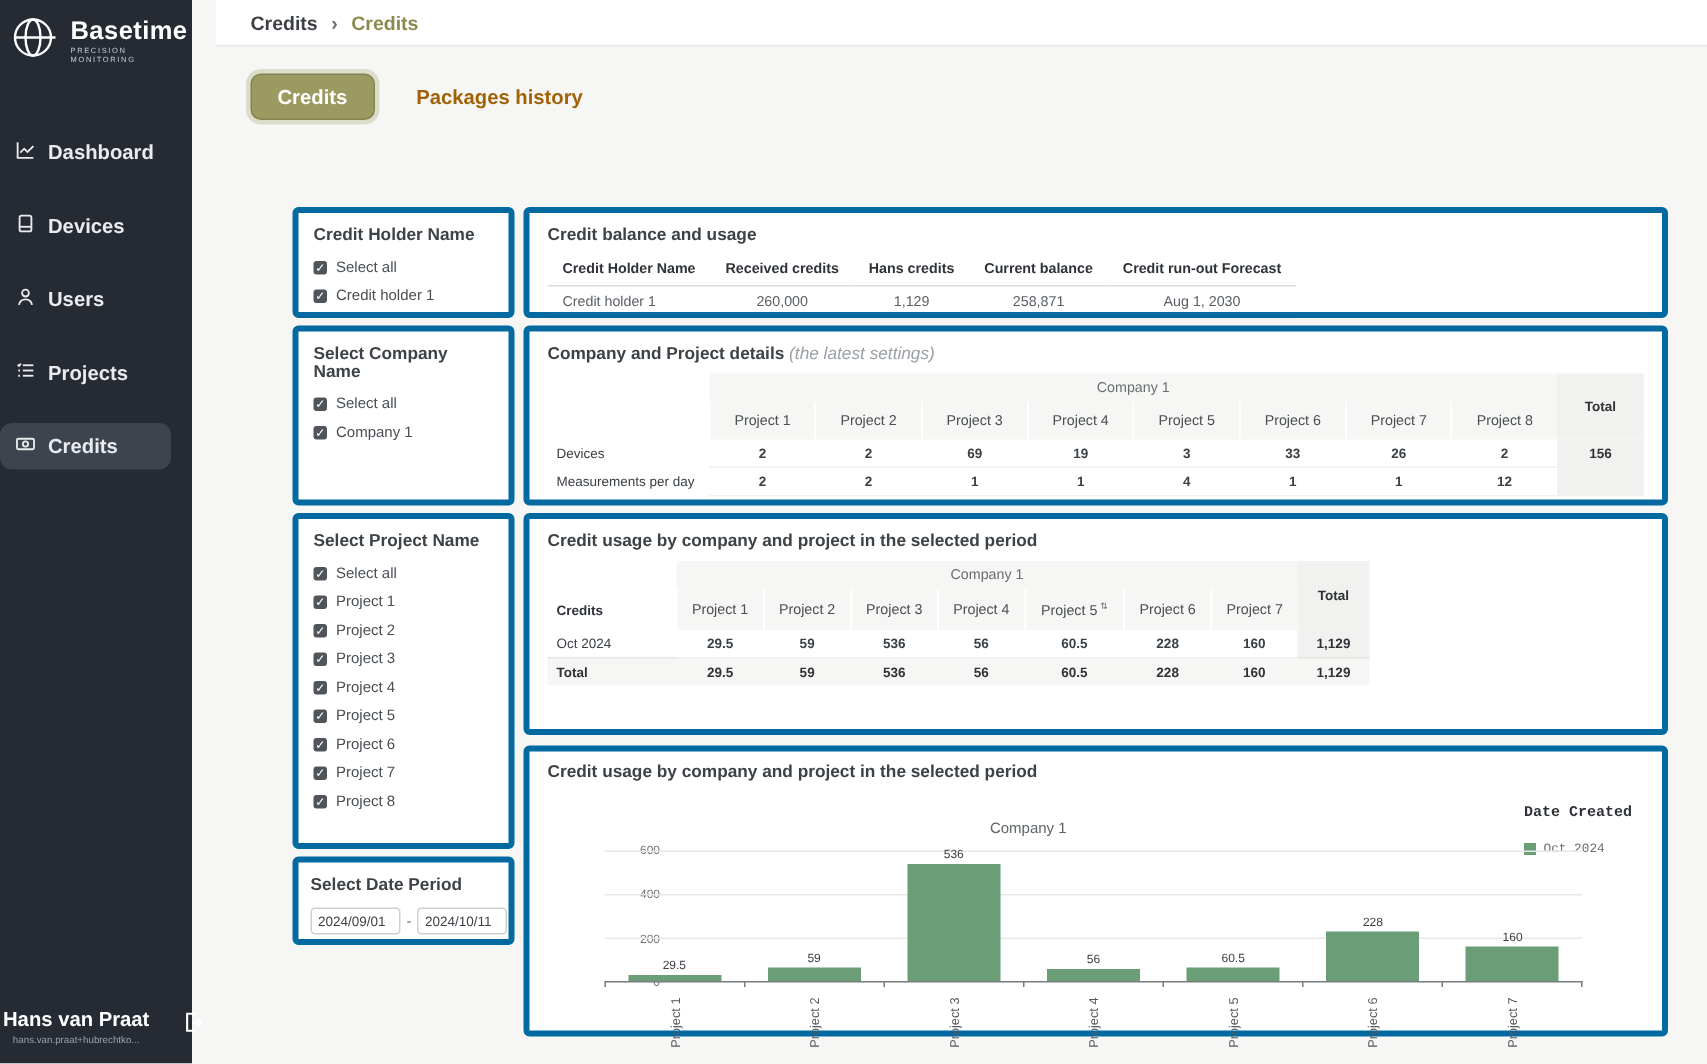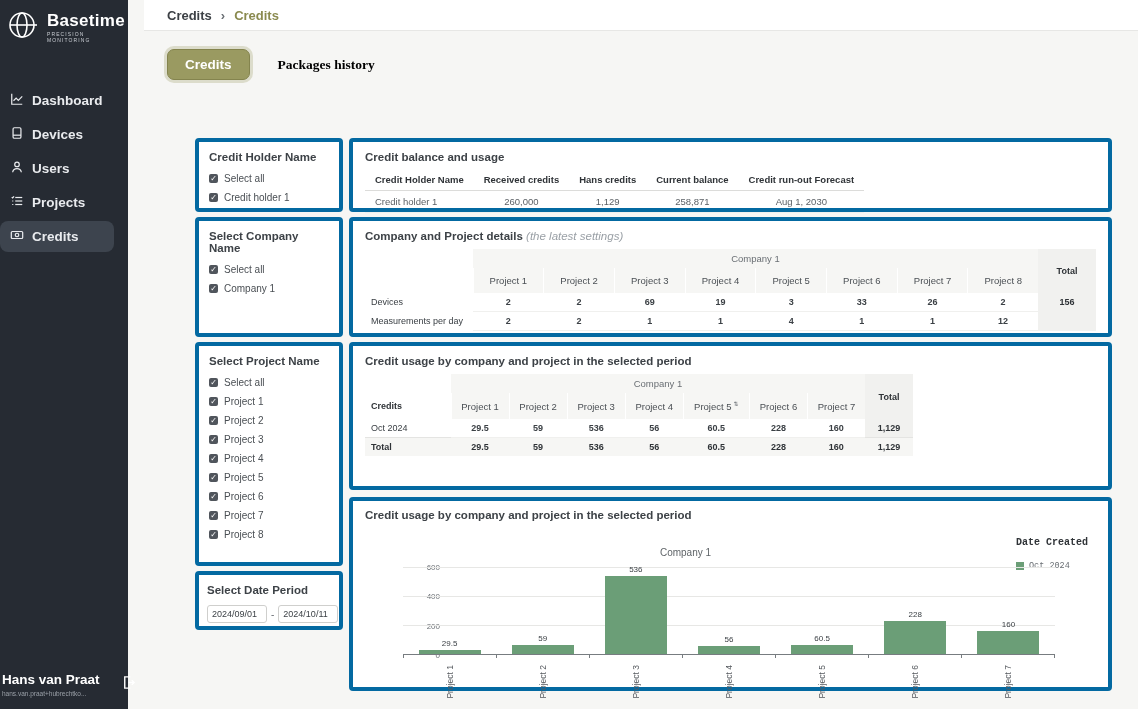--- a/index.html
+++ b/index.html
@@ -5,39 +5,39 @@
   * { margin:0; padding:0; box-sizing:border-box; }
   html,body { width:1138px; height:709px; overflow:hidden; font-family:"Liberation Sans",sans-serif; background:#f6f6f4; }
   .app { position:relative; width:1138px; height:709px; }
 
   
   .sidebar { position:absolute; left:0; top:0; width:128px; height:709px; background:#262b33; color:#e9ebee; z-index:5; }
   .logo { display:flex; align-items:center; gap:7px; padding:8px 8px 10px 6px; }
   .logo svg { flex:0 0 auto; }
   .brand-name { font-size:17px; font-weight:bold; letter-spacing:.3px; color:#ffffff; line-height:1; }
   .brand-tagline { font-size:5px; letter-spacing:1.1px; color:#c8ccd2; margin-top:2px; }
-  .menu { margin-top:28px; display:flex; flex-direction:column; gap:1px; }
+  .menu { margin-top:28px; display:flex; flex-direction:column; gap:16px; }
   .menu-item { display:flex; align-items:center; gap:8px; padding:7px 10px; margin:1px 14px 1px 0; font-size:13.5px; font-weight:bold; color:#e9ebee; cursor:pointer; border-radius:8px; }
   .menu-item.active { background:#3d444e; }
   .menu-item svg { flex:0 0 auto; }
-  .user-block { position:absolute; left:0; bottom:12px; width:144px; padding:0 8px 0 2px; display:flex; align-items:center; justify-content:space-between; }
+  .user-block { position:absolute; left:0; bottom:12px; width:144px; padding:0 8px 0 2px; display:flex; align-items:center; justify-content:space-between;text-align:center; }
   .user-name { font-size:13.5px; font-weight:bold; color:#ffffff; line-height:1.2; }
   .user-email { font-size:6.5px; color:#9aa0a8; margin-top:2px; }
 
   
   .topbar { position:absolute; left:144px; top:0; width:994px; height:31px; background:#ffffff; border-bottom:1px solid #e7e7e5; display:flex; align-items:center; padding-left:23px; }
   .crumb { font-size:13px; font-weight:bold; color:#3c4045; }
   .crumb-sep { margin:0 9px; color:#6a6f74; font-size:13px; font-weight:bold; }
   .crumb.current { color:#8a8a4f; }
 
   
   .main { position:absolute; left:144px; top:31px; width:994px; height:678px; background:#f6f6f4; }
   .tabs { position:absolute; left:23px; top:18px; display:flex; align-items:center; gap:18px; }
   .tab-active { background:#9a9a61; color:#ffffff; font-size:13.5px; font-weight:bold; border:1px solid #84844e; box-shadow:0 0 0 3px rgba(154,154,97,.28); border-radius:7px; padding:7px 17px; cursor:pointer; font-family:inherit; }
-  .tab-inactive { background:none; border:none; color:#000000; font-size:13.5px; font-weight:bold; cursor:pointer; padding:7px 10px; font-family:Liberation Serif, serif; }
+  .tab-inactive { background:none; border:none; color:#a16207; font-size:13.5px; font-weight:bold; cursor:pointer; padding:7px 10px; font-family:Liberation Sans, sans-serif; }
 
   .panel { position:absolute; background:#ffffff; border:4px solid #0369a1; border-radius:4px; }
   .panel-title { font-size:11.5px; font-weight:bold; color:#3d4247; }
   .panel-title .subtle { font-weight:normal; font-style:italic; color:#9aa0a6; }
 
   
   .f1 { left:51px; top:107px; width:148px; height:74px; padding:9px 10px; }
   .f2 { left:51px; top:186px; width:148px; height:120px; padding:9px 10px; }
   .f3 { left:51px; top:311px; width:148px; height:224px; padding:9px 10px; }
   .f4 { left:51px; top:540px; width:148px; height:59px; padding:9px 8px; }

